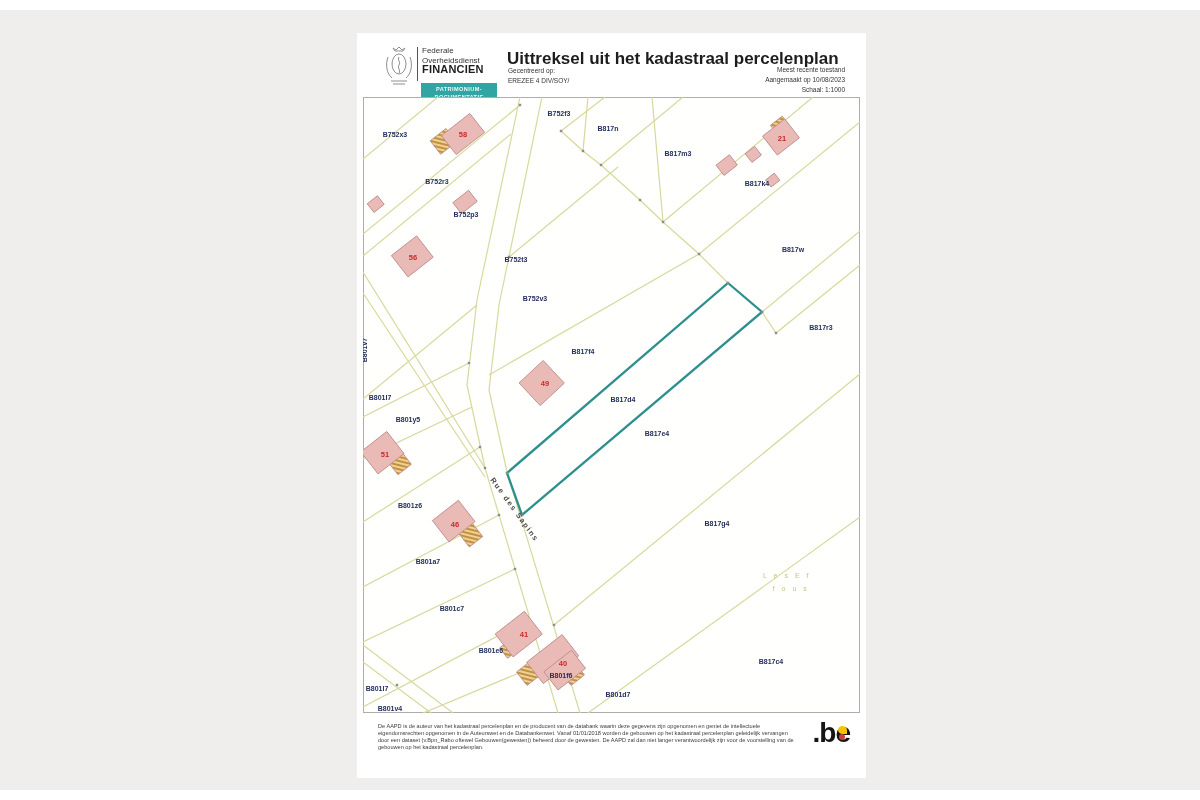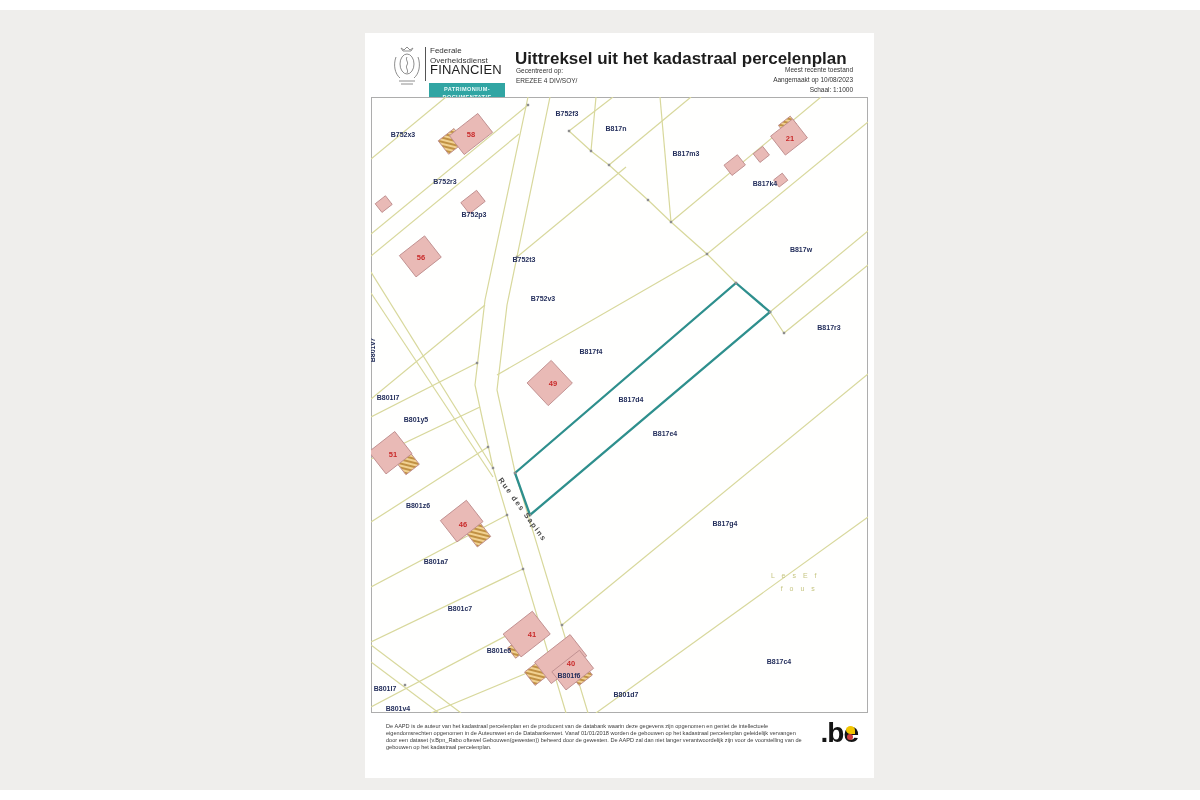--- a/index.html
+++ b/index.html
@@ -1,25 +1,25 @@
 <!DOCTYPE html>
 <html><head>
 <meta charset="utf-8">
 <style>
   html,body{margin:0;padding:0;}
   .canvas{position:relative;width:1200px;height:800px;background:#efeeec;overflow:hidden;
           font-family:"Liberation Sans",sans-serif;}
   .strip-top{position:absolute;left:0;top:0;width:1200px;height:10px;background:#ffffff;}
   .strip-bottom{position:absolute;left:0;top:790px;width:1200px;height:10px;background:#ffffff;}
-  .page{position:absolute;left:357px;top:33px;width:509px;height:745px;background:#ffffff;margin-left:8px;}
+  .page{position:absolute;left:357px;top:33px;width:509px;height:745px;background:#ffffff;}
   
   .arms{position:absolute;left:26px;top:11px;}
   .divider{position:absolute;left:60px;top:14px;width:1px;height:34px;background:#555;}
   .orgblock{position:absolute;left:65px;top:13px;font-size:8px;line-height:9.5px;color:#333;}
-  .org-bold{font-weight:normal;color:#1d1d1d;font-size:13px;letter-spacing:.2px;}
+  .org-bold{font-weight:bold;color:#1d1d1d;font-size:11px;letter-spacing:.2px;}
   .badge{position:absolute;left:64px;top:50px;width:76px;height:17px;background:#31a5a3;
          color:#eafafa;font-size:5.6px;font-weight:bold;text-align:center;line-height:8px;
          padding-top:2px;letter-spacing:.4px;box-sizing:border-box;}
   .title{position:absolute;left:150px;top:16px;font-size:17px;font-weight:bold;color:#1d1d1d;}
   .sub1{position:absolute;left:151px;top:34px;font-size:6.5px;color:#333;}
   .sub2{position:absolute;left:151px;top:44px;font-size:6.5px;color:#333;}
   .rightblock{position:absolute;right:21px;top:32px;font-size:6.5px;color:#333;
               text-align:right;line-height:10px;}
   
   .map{position:absolute;left:6px;top:64px;}

